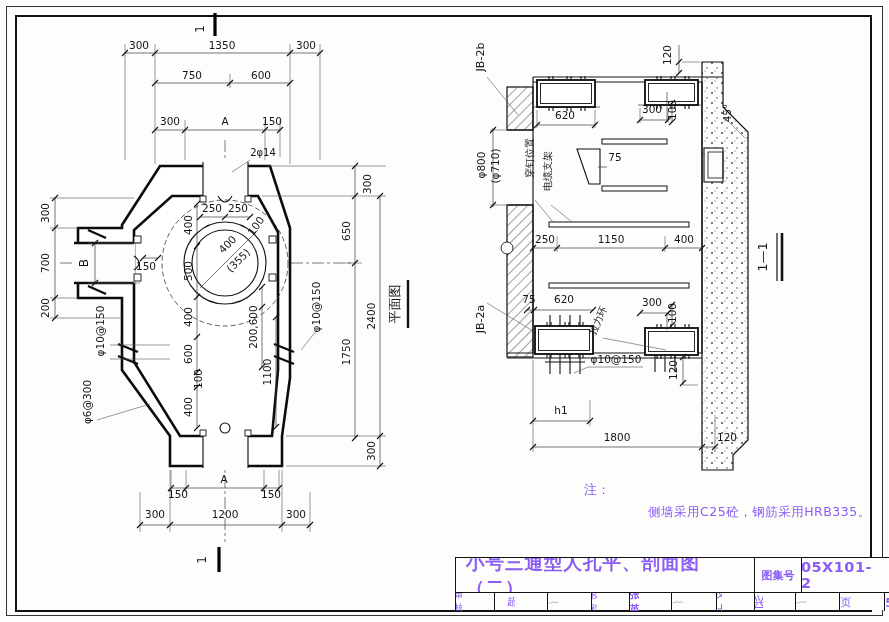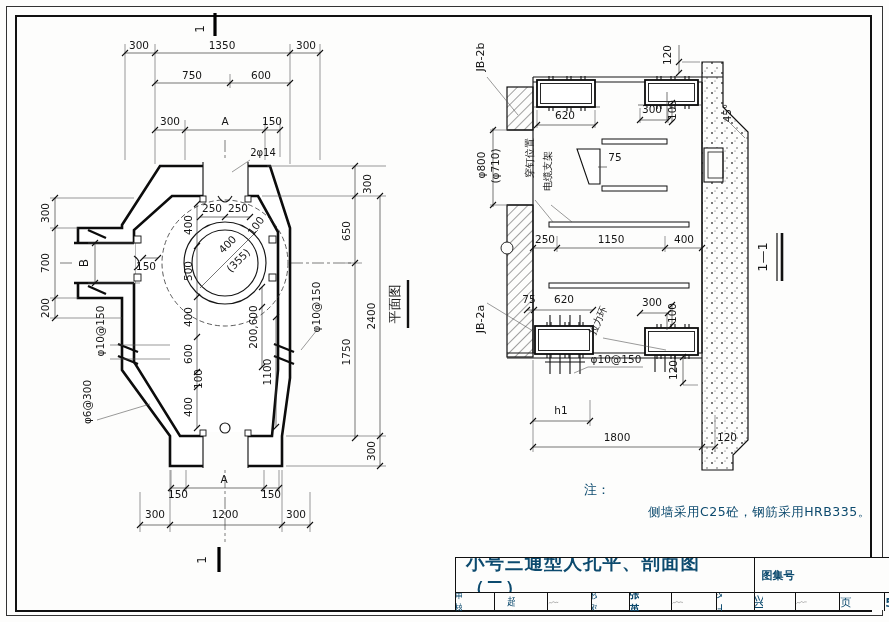--- a/index.html
+++ b/index.html
@@ -1,17 +1,17 @@
 <!DOCTYPE html>
 <html><head>
 <meta charset="utf-8">
 <style>
   html,body{margin:0;padding:0;background:#e8e8e8;}
   .page{position:relative;width:889px;height:622px;background:#fdfdfc;overflow:hidden;
-        font-family:"DejaVu Sans","Liberation Sans",sans-serif;color:#0c4a6e;}
+        font-family:"DejaVu Sans","Liberation Sans",sans-serif;color:#8b5cf6;}
   .outer-frame{position:absolute;inset:6px;border:1px solid #333;}
   .inner-frame{position:absolute;left:15px;top:15px;width:857px;height:597px;border:2px solid #111;box-sizing:border-box;}
   svg.drawing{position:absolute;left:0;top:0;}
   svg.drawing text{font-family:"DejaVu Sans","Liberation Sans",sans-serif;text-anchor:middle;fill:#151515;}
   .thin{stroke:#3a3a3a;stroke-width:0.7;fill:none;}
   .xline{stroke:#555;stroke-width:0.6;fill:none;}
   .med{stroke:#161616;stroke-width:1.15;fill:none;}
   .thick{stroke:#0c0c0c;stroke-width:2.6;fill:#fff;}
   .erase{fill:#fdfdfc;stroke:none;}
   .tickp{stroke:#111;stroke-width:1.1;fill:none;}
@@ -303,20 +303,21 @@
 
   <div class="notes">
     <span class="h">注：</span>
     <span class="l1">侧墙采用C25砼，钢筋采用HRB335。</span>
   </div>
 
   <div class="tblock">
     <div class="trow trow1">
       <div class="tcell t-title">小号三通型人孔平、剖面图（二）</div>
       <div class="tcell t-al">图集号</div>
+      <div class="tcell t-an">05X101-2</div>
     </div>
     <div class="trow trow2">
       <div class="tcell c22">审核</div>
       <div class="tcell c35">张超群</div>
       <div class="tcell c44">
         <svg width="42" height="17" viewBox="0 0 46 17">
           <path d="M3,13 C9,3 13,15 19,7 C24,1 27,13 33,8 C37,5 40,12 43,6" fill="none" stroke="#1a1a1a" stroke-width="1.3"></path>
         </svg>
       </div>
       <div class="tcell c22">校对</div>

